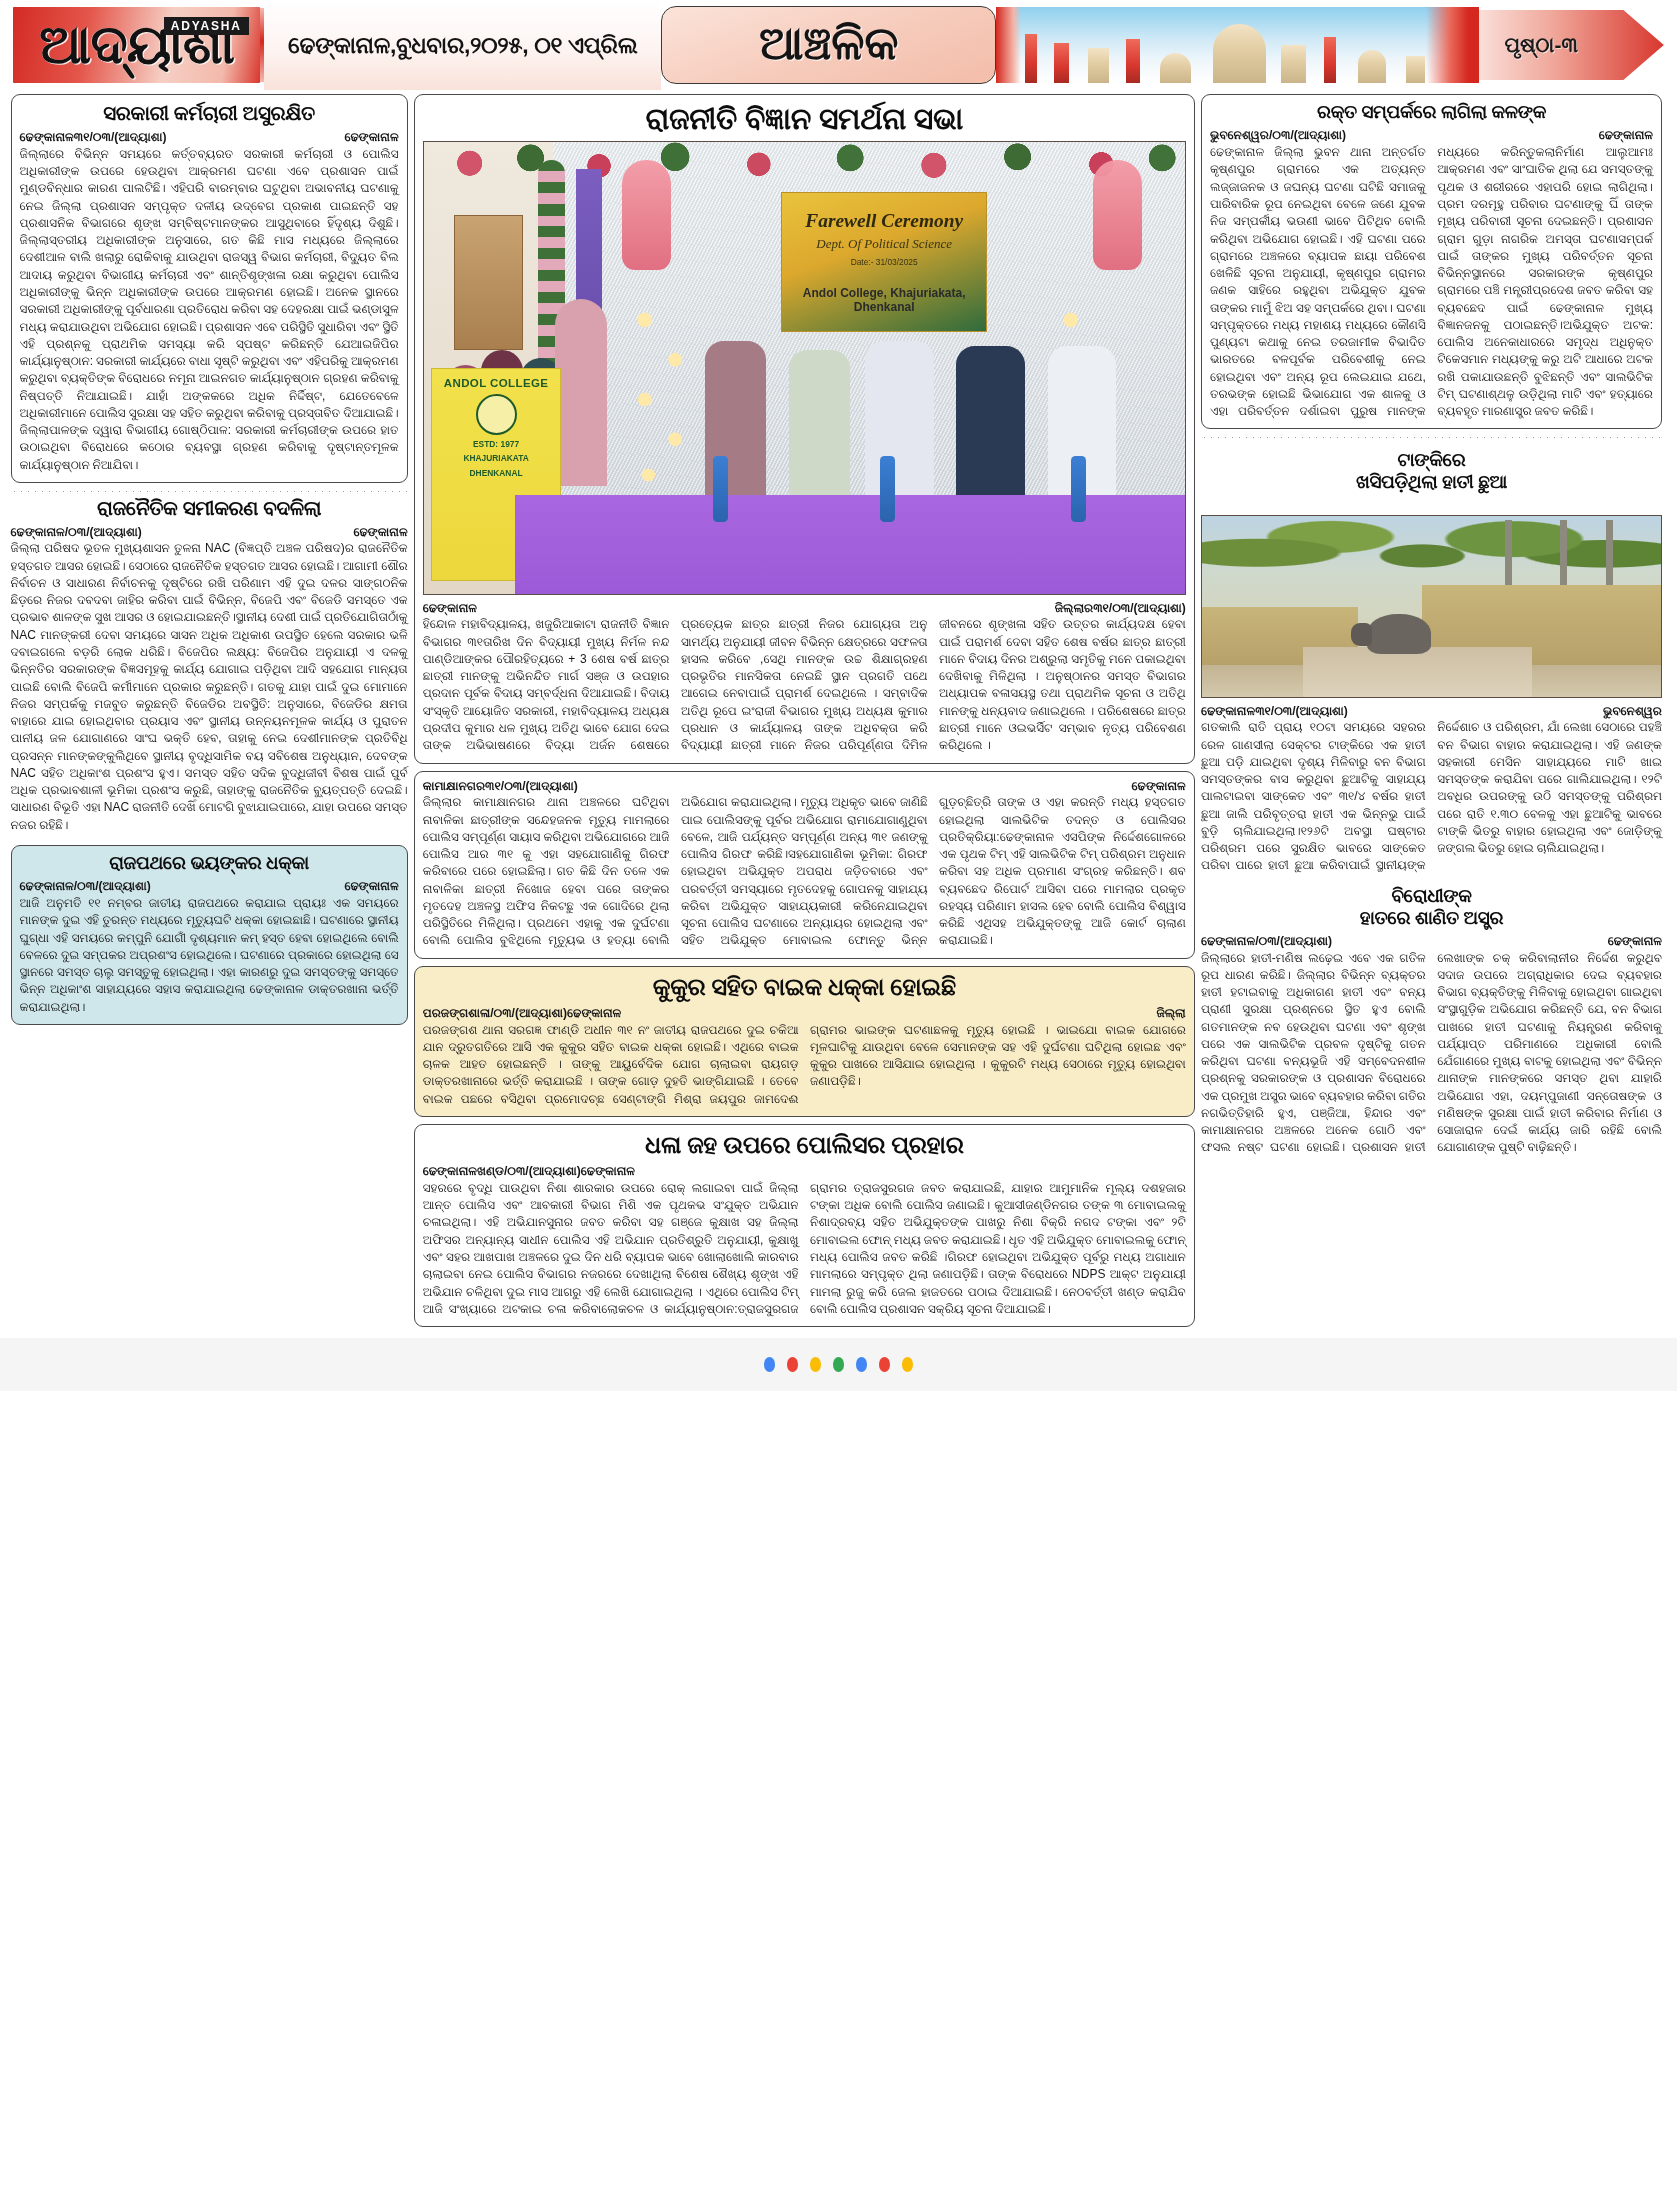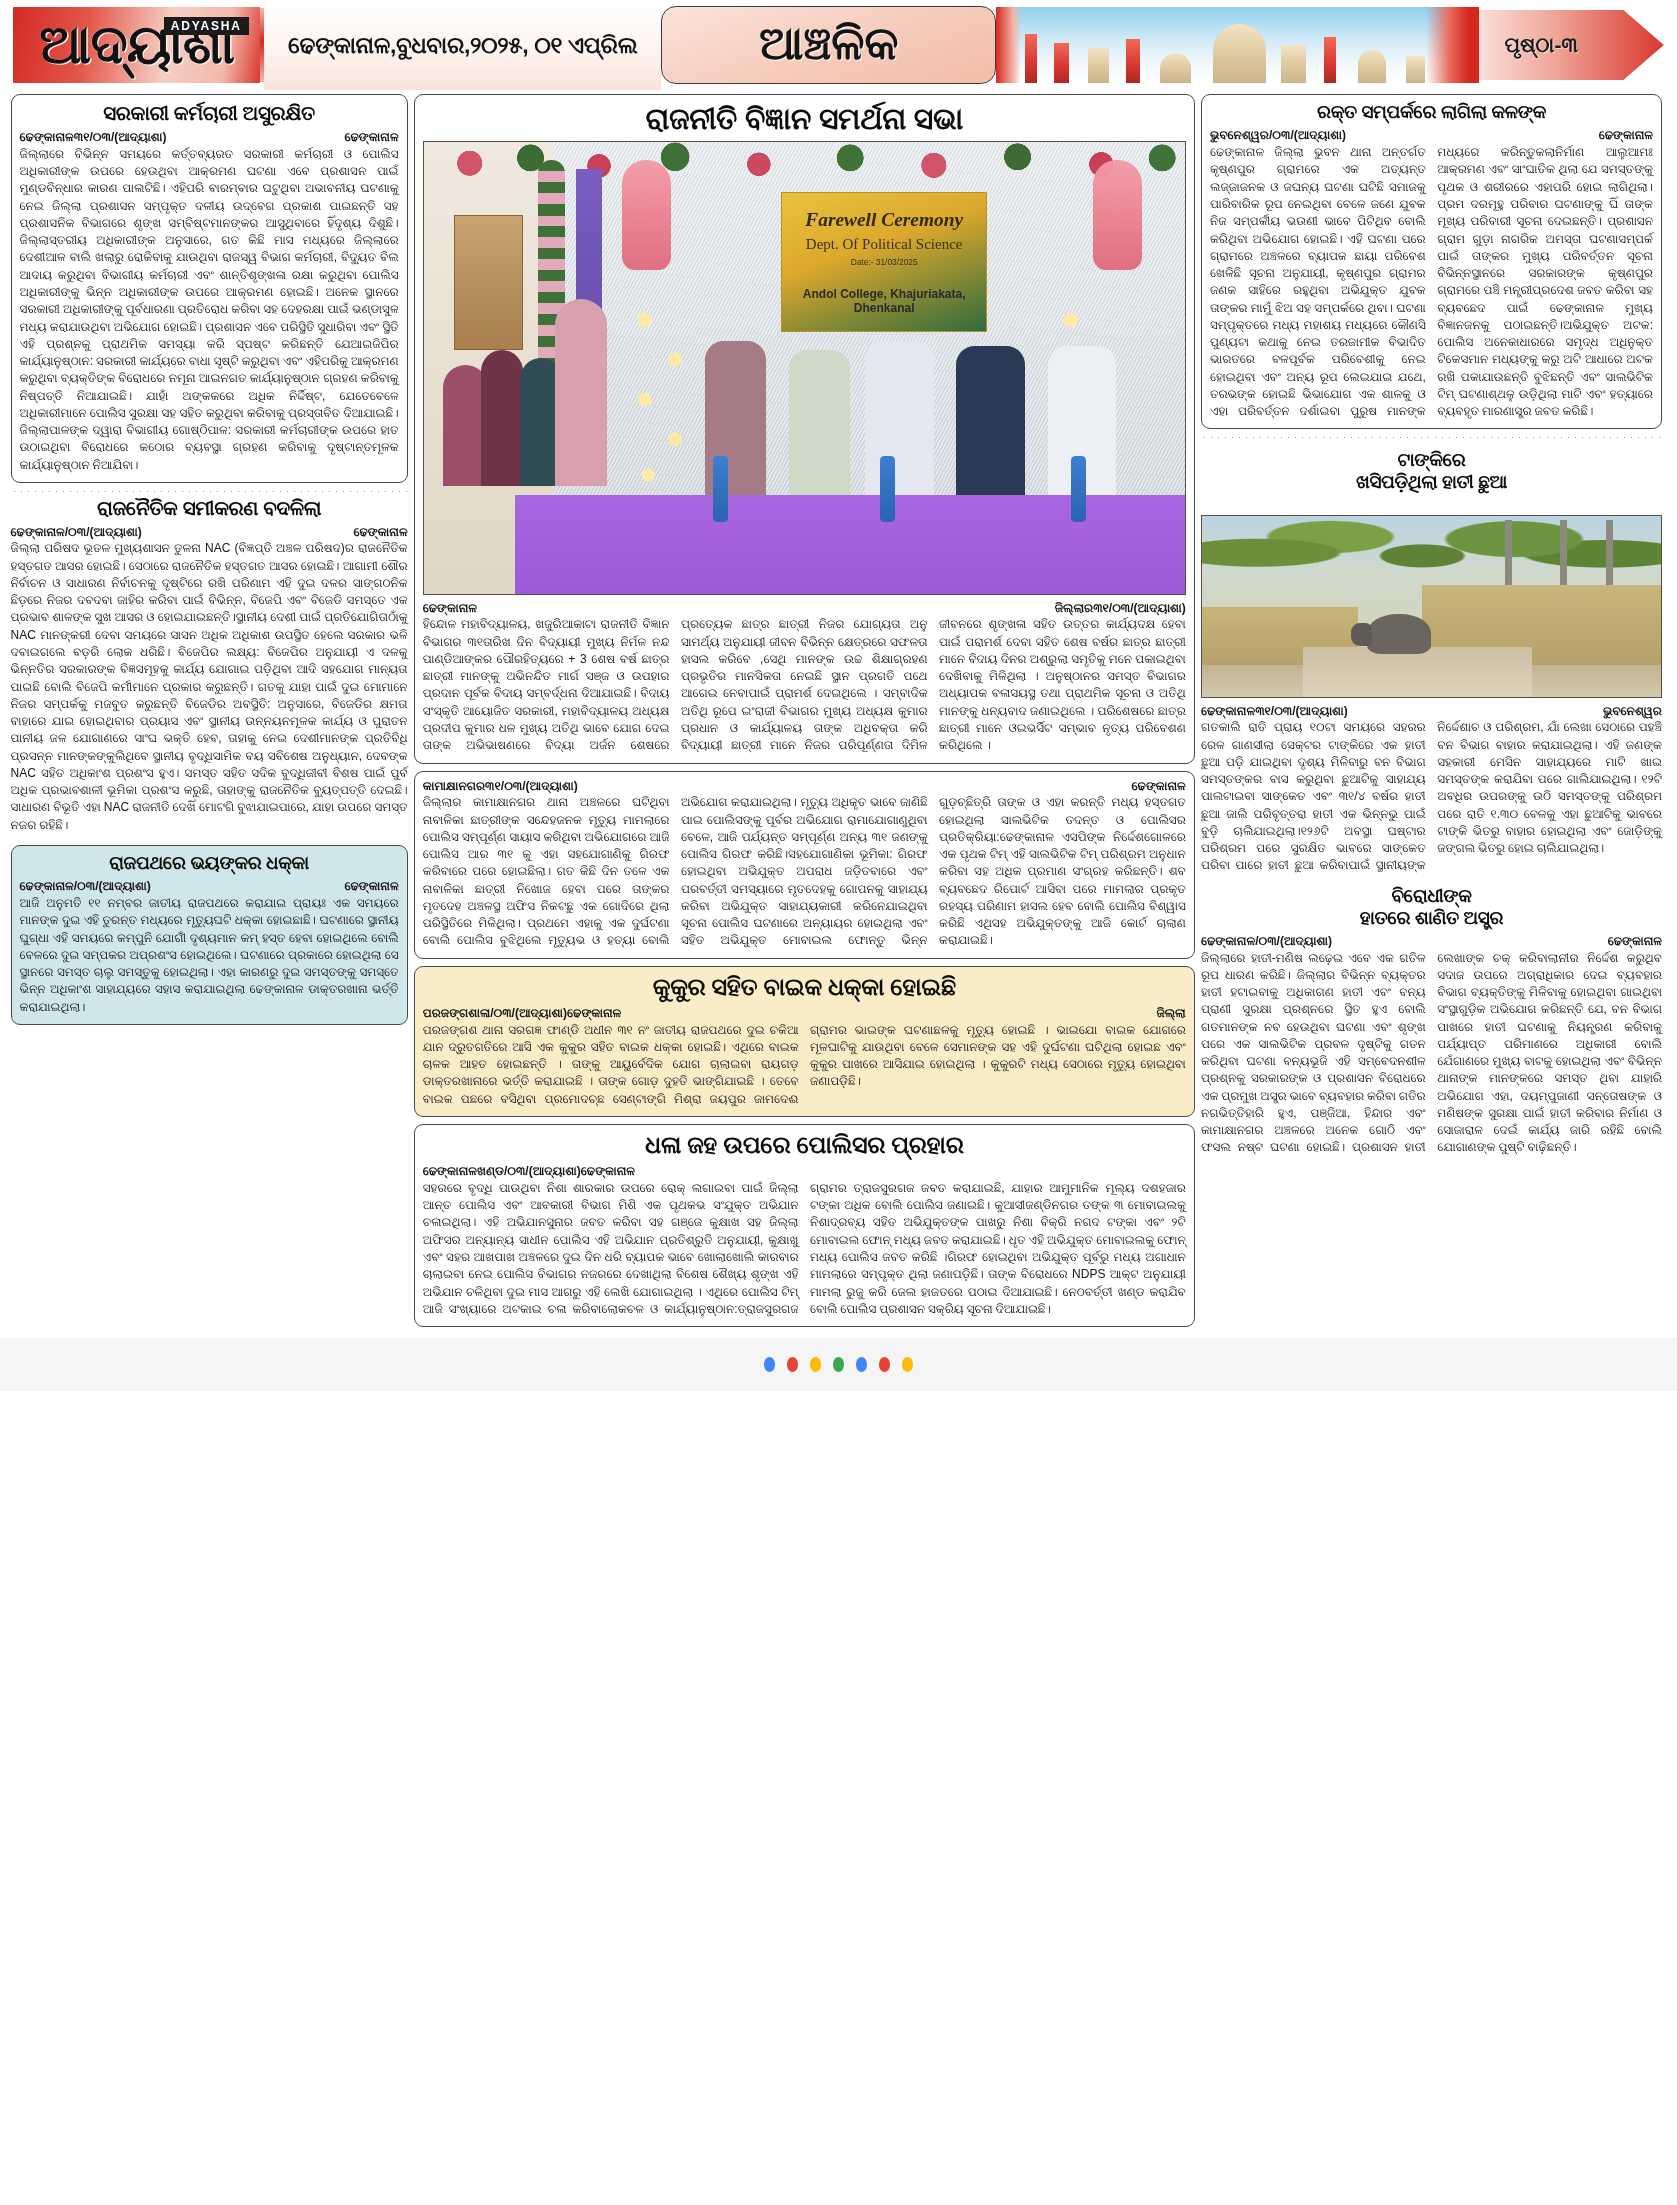--- a/index.html
+++ b/index.html
@@ -232,21 +232,21 @@
   .pc-purple-drape { position:absolute; left:20%; top:6%; width:26.5px; bottom:34%;
     background: linear-gradient(180deg,#7b5ec0,#5e45a0); }
   .pc-banner {
     position:absolute; left:47%; top:11%; width:27%; height:31%;
     background: linear-gradient(160deg,#e9c33c 0%, #dca82d 40%, #2f6b3c 100%);
     border:1.3px solid #b9902a; display:flex; flex-direction:column;
     align-items:center; justify-content:center; gap:4.4px; color:#3a2a10;
     text-align:center; padding:4.4px;
   }
   .pc-banner .bt1 { font-family:"Liberation Serif", serif; font-style:italic; font-weight:bold; font-size:19.4px; color:#2f2a12; }
-  .pc-banner .bt2 { font-family:"Liberation Serif", serif; font-size:15px; color:#3b3414; }
+  .pc-banner .bt2 { font-family:"Liberation Serif", serif; font-style:italic; font-size:13px; color:#3b3414; }
   .pc-banner .bt3 { font-size:8.4px; color:#3b3414; }
   .pc-banner .bt4 { font-size:12px; font-weight:bold; color:#2b2b2b; margin-top:15px; }
   .pc-lights { position:absolute; left:26%; top:34%; width:10%; height:44%;
     background: radial-gradient(circle at 30% 12%, #ffe9a8 0 7px, transparent 7.5px),
                 radial-gradient(circle at 70% 32%, #ffe9a8 0 6.6px, transparent 7px),
                 radial-gradient(circle at 30% 52%, #ffe9a8 0 6.6px, transparent 7px),
                 radial-gradient(circle at 70% 72%, #ffe9a8 0 6.6px, transparent 7px),
                 radial-gradient(circle at 35% 90%, #ffe9a8 0 6.2px, transparent 6.6px);}
   .pc-lights.r { left:82%; }
   .pc-women { position:absolute; left:2%; top:33%; width:23%; height:43%; }
@@ -399,20 +399,27 @@
             <div class="bt4">Andol College, Khajuriakata, Dhenkanal</div>
           </div>
 
           <div class="pc-women">
             <div class="pc-woman" style="left:2%;  width:26%; height:62%; background:#9b4f6b;"></div>
             <div class="pc-woman" style="left:24%; width:24%; height:70%; background:#6f3348;"></div>
             <div class="pc-woman" style="left:46%; width:24%; height:66%; background:#2f4d52;"></div>
             <div class="pc-woman" style="left:66%; width:30%; height:96%; background:#d9a0ad;"></div>
           </div>
 
+          <div class="pc-podium">
+            <div class="pl">ANDOL COLLEGE</div>
+            <div class="seal"></div>
+            <div class="ps">ESTD: 1977</div>
+            <div class="ps">KHAJURIAKATA</div>
+            <div class="ps">DHENKANAL</div>
+          </div>
 
           <div class="pc-chairman" style="left:37%; width:8%;  height:34%; background:#a57b85;"></div>
           <div class="pc-chairman" style="left:48%; width:8%;  height:32%; background:#cfd9c8;"></div>
           <div class="pc-chairman" style="left:58%; width:9%;  height:34%; background:#e4e7ef;"></div>
           <div class="pc-chairman" style="left:70%; width:9%;  height:33%; background:#2a3a55;"></div>
           <div class="pc-chairman" style="left:82%; width:9%;  height:33%; background:#eceff3;"></div>
 
           <div class="pc-table"></div>
           <div class="pc-bottle" style="left:38%;"></div>
           <div class="pc-bottle" style="left:60%;"></div>

